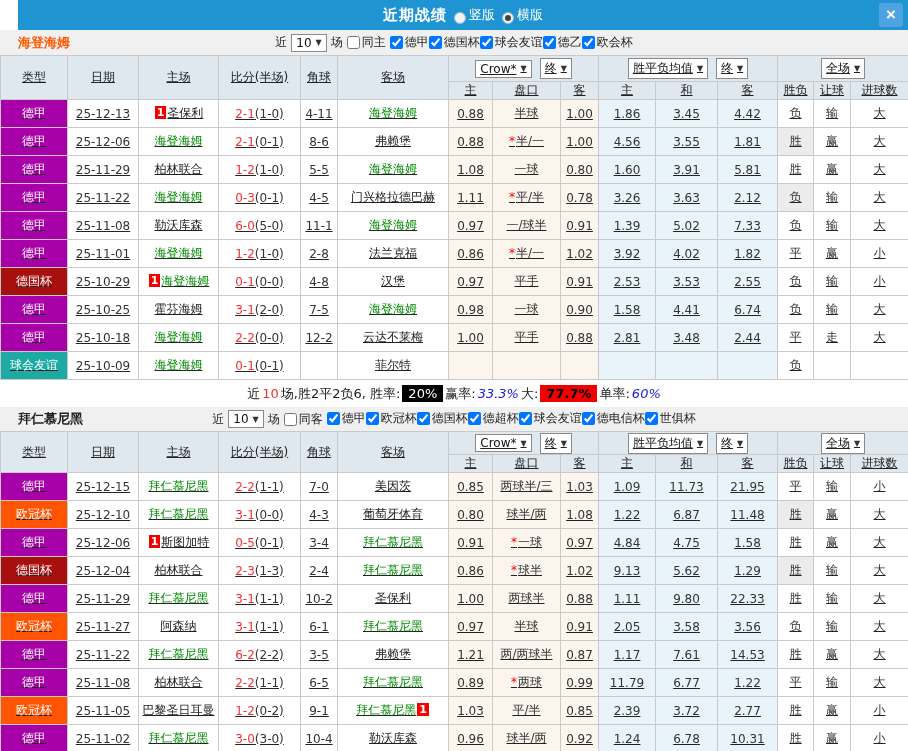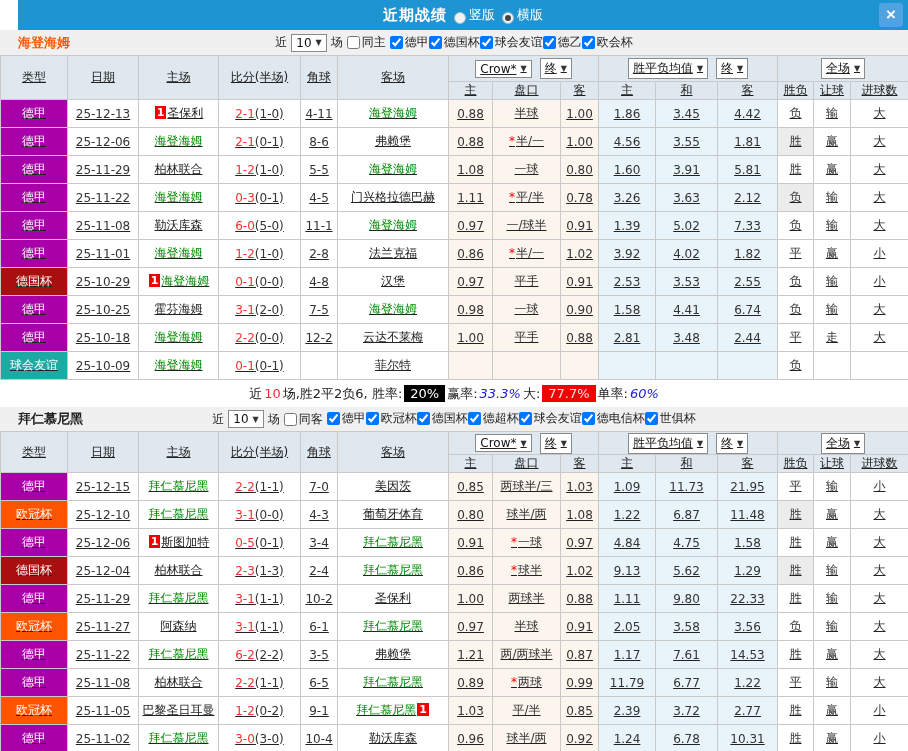--- a/index.html
+++ b/index.html
@@ -56,21 +56,21 @@
   .r-green{color:#089000;}
   .r-blue{color:#1616cc;}
 
   
   .summary{height:27px;display:flex;align-items:center;justify-content:center;font-size:13px;background:#fff;}
   .summary span{margin:0 1px;}
   .sum-plain{color:#222;}
   .sum-red{color:#f03030;}
   .sum-blue{color:#2020dd;font-style:italic;}
   .sum-green-badge{background:#000000;color:#fff;padding:1px 6px;margin:0 4px;}
-  .sum-red-badge{background:#f00000;color:#e5e5e5;padding:1px 6px;margin:0 4px;}
+  .sum-red-badge{background:#f00000;color:#000000;padding:1px 6px;margin:0 4px;font-weight:bold;}
 
   
   #sections section:nth-of-type(2) .filterbar{height:24px;}
   #sections section:nth-of-type(2) .h1 th{height:22px;}
   #sections section:nth-of-type(2) .h2 th{height:15px;}
 </style>
 </head>
 <body>
 
 <div class="app">

